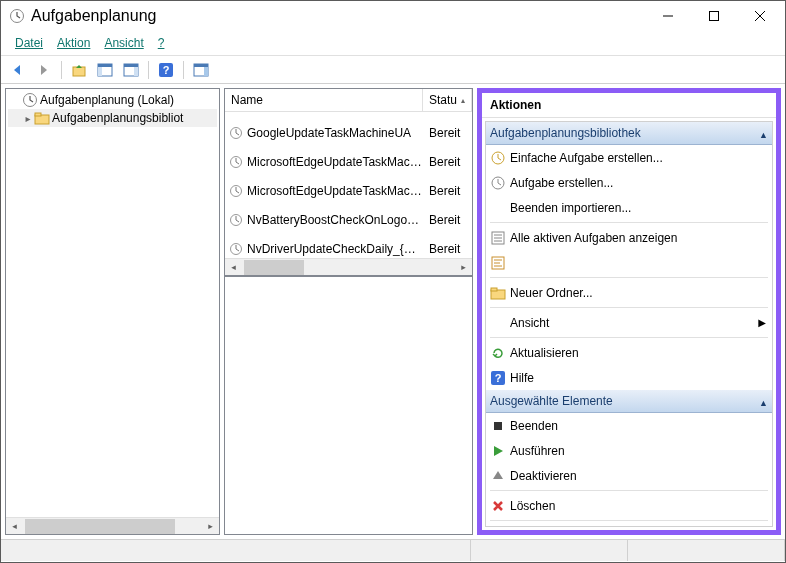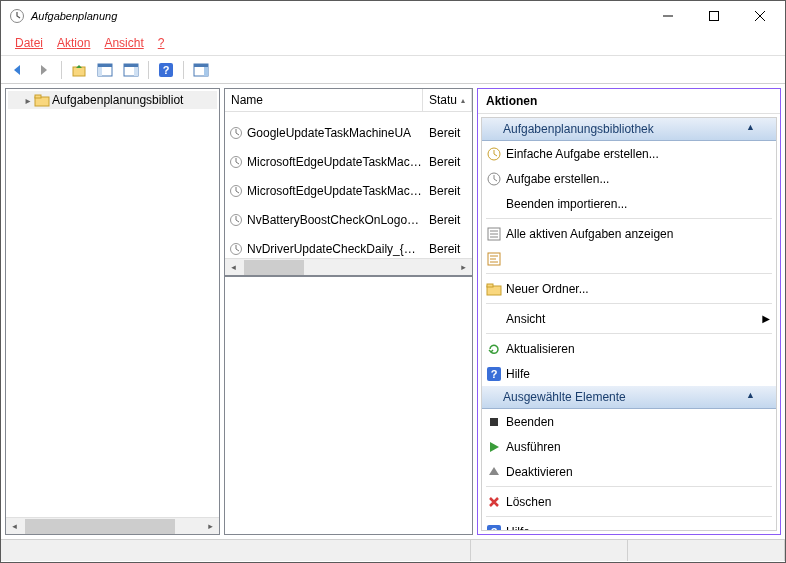--- a/index.html
+++ b/index.html
@@ -1,22 +1,22 @@
 <!DOCTYPE html>
 <html><head>
 <meta charset="utf-8">
 <style>
 * { box-sizing: border-box; margin: 0; padding: 0; }
 body { font-family: "Segoe UI", Tahoma, sans-serif; font-size: 12px; background: #fff; width: 786px; height: 563px; overflow: hidden; border: 1px solid #5a5a5a; }
 .titlebar { height: 30px; display: flex; align-items: center; padding: 0 2px 0 8px; background: #fff; }
 .titlebar .icon { width: 16px; height: 16px; margin-right: 6px; }
-.titlebar .title { flex: 1; font-size: 11px; color: #000; font-style: italic; }
+.titlebar .title { flex: 1; font-size: 16px; color: #000; }
 .win-btn { width: 46px; height: 30px; display: flex; align-items: center; justify-content: center; color: #000; }
 .menubar { display: flex; padding: 2px 8px; gap: 2px; background: #fff; border-bottom: 1px solid #e0e0e0;}
-.menubar .menu { padding: 3px 6px; color: #ef4444; }
+.menubar .menu { padding: 3px 6px; color: #0f766e; }
 .menubar .menu span.u { text-decoration: underline; }
 .toolbar { display: flex; align-items: center; padding: 2px 6px; gap: 4px; border-bottom: 1px solid #d0d0d0; height: 28px; background: #fff;}
 .tbtn { width: 22px; height: 22px; display: flex; align-items: center; justify-content: center; border: 1px solid transparent; }
 .tsep { width: 1px; height: 18px; background: #d0d0d0; margin: 0 2px; }
 .body { display: flex; height: calc(100% - 30px - 26px - 28px - 22px); }
 .treepane { width: 215px; border: 1px solid #828790; margin: 4px 2px 4px 4px; background: #fff; display: flex; flex-direction: column; overflow: hidden; }
 .treebody { flex: 1; overflow: hidden; padding: 2px; }
 .treerow { display: flex; align-items: center; height: 18px; white-space: nowrap; padding: 0 2px; }
 .treerow .exp { width: 12px; text-align: center; color: #666; font-size: 10px; }
 .treerow .ticn { width: 16px; height: 16px; margin-right: 2px; display: flex; align-items: center; justify-content: center;}
@@ -33,24 +33,24 @@
 .lh .col.name { width: 198px; }
 .lh .col.stat { flex: 1; }
 .lh .sort { margin-left: auto; color: #666; font-size: 8px; }
 .lbody { flex: 1; overflow: hidden; }
 .lrow { display: flex; align-items: center; height: 17px; font-size: 12px; margin-top: 12px; }
 .lrow .c1 { width: 198px; padding-left: 4px; display: flex; align-items: center; overflow: hidden; white-space: nowrap; }
 .lrow .c1 .ticn { width: 14px; height: 14px; margin-right: 4px; flex-shrink: 0; }
 .lrow .c1 .txt { overflow: hidden; text-overflow: ellipsis; }
 .lrow .c2 { flex: 1; padding-left: 6px; overflow: hidden; }
 .belowbox { flex: 1; border: 1px solid #828790; background: #fff; margin-top: 0; }
-.actionpane { flex: 1; margin: 4px 4px 4px 2px; border: 1px solid #8b5cf6; display: flex; flex-direction: column; background: #fff; }
+.actionpane { flex: 1; margin: 4px 4px 4px 2px; border: 5px solid #8b5cf6; display: flex; flex-direction: column; background: #fff; }
 .actionhead { padding: 5px 8px; font-weight: 600; font-size: 12px; background: #fff; border-bottom: 1px solid #e0e0e0; }
 .actbody { flex: 1; border: 1px solid #d0d0d0; margin: 3px; overflow-y: auto; }
-.actsec { background: linear-gradient(#e8eff9, #c3d7ee); border-bottom: 1px solid #9cb3d1; padding: 4px 21px; color: #1a3e6e; display: flex; align-items: flex-start; font-size: 12px; }
+.actsec { background: linear-gradient(#e8eff9, #c3d7ee); border-bottom: 1px solid #9cb3d1; padding: 4px 4px; color: #1a3e6e; display: flex; align-items: flex-end; font-size: 12px; }
 .actsec .collapse { margin-left: auto; font-size: 9px; color: #1a3e6e; }
 .actitem { display: flex; align-items: center; padding: 4px 6px 4px 24px; position: relative; min-height: 25px; }
 .actitem .aicn { position: absolute; left: 4px; width: 16px; height: 16px; display:flex;align-items:center;justify-content:center; }
 .actitem .sub { margin-left: auto; color: #000; font-size: 10px; }
 .sep { height: 1px; background: #e0e0e0; margin: 2px 4px; }
 .statusbar { height: 22px; border-top: 1px solid #d0d0d0; background: #f0f0f0; display: flex;}
 .statusbar .cell { border-right: 1px solid #d0d0d0; flex: 1; }
 .statusbar .cell:first-child { flex: 3; }
 svg { display: block; }
 </style>
@@ -135,20 +135,30 @@
         <rect x="1" y="1" width="14" height="3" fill="#4a7ab5"></rect>
         <rect x="11" y="4" width="4" height="9" fill="#a7c8ea"></rect>
       </svg>
     </div>
 </div>
 
 <div class="body">
 
   <div class="treepane">
     <div class="treebody">
+      <div class="treerow">
+        <span class="exp"></span>
+        <span class="ticn">
+            <svg width="16" height="16">
+              <circle cx="8" cy="8" r="6.5" fill="#fff" stroke="#888"></circle>
+              <path d="M8 4 L8 8 L11 10" stroke="#555" stroke-width="1.2" fill="none"></path>
+            </svg>
+          </span>
+        <span class="lbl">Aufgabenplanung (Lokal)</span>
+      </div>
       <div class="treerow sub selected">
         <span class="exp">▸</span>
         <span class="ticn">
             <svg width="16" height="14">
               <rect x="1" y="4" width="14" height="9" fill="#f9d77e" stroke="#c9a02e"></rect>
               <rect x="1" y="2" width="6" height="3" fill="#f9d77e" stroke="#c9a02e"></rect>
             </svg>
           </span>
         <span class="lbl">Aufgabenplanungsbibliot</span>
       </div>

